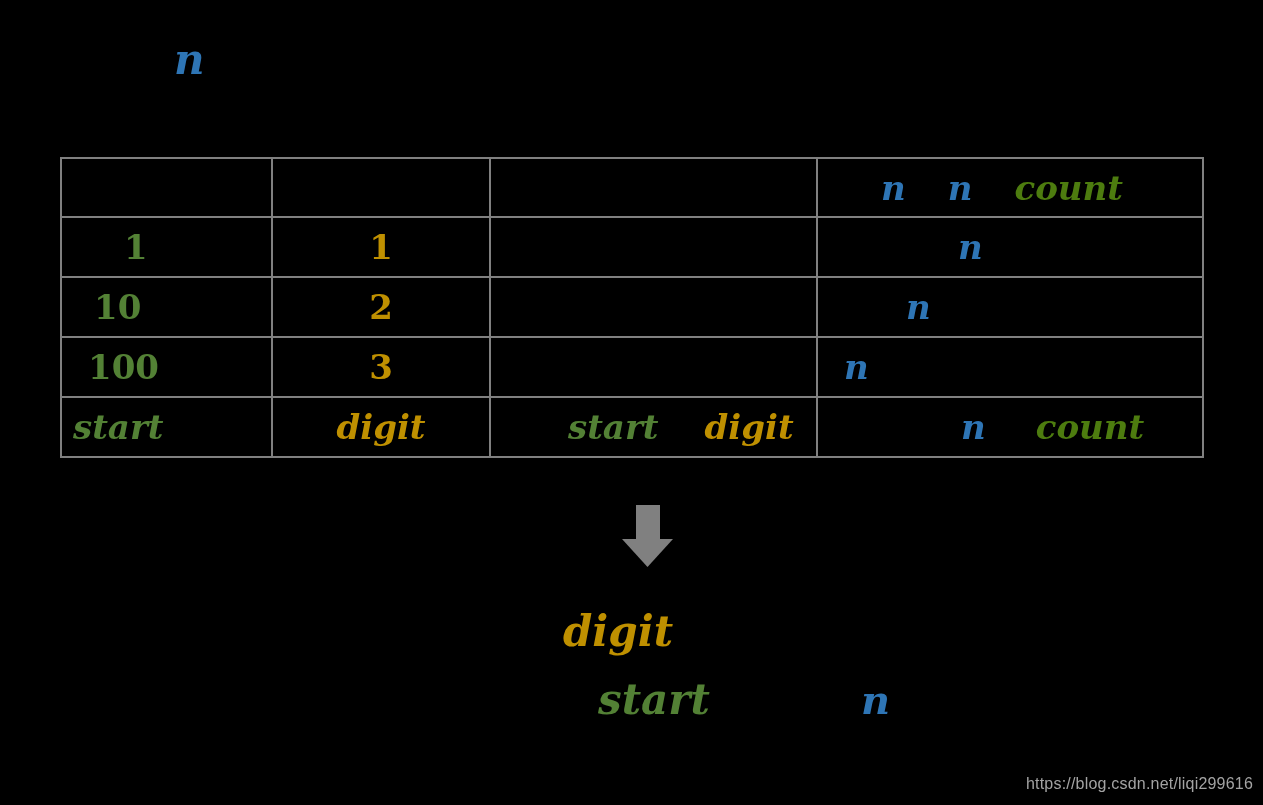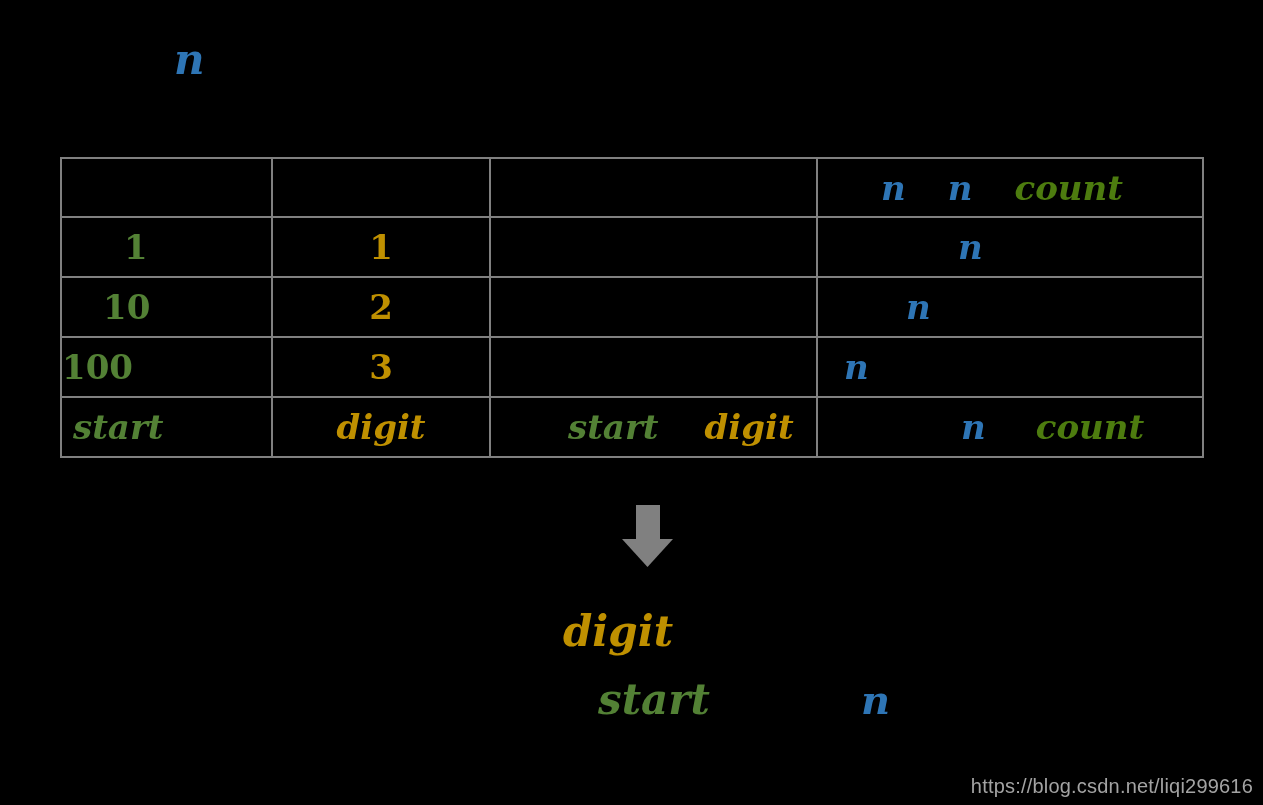--- a/index.html
+++ b/index.html
@@ -25,43 +25,43 @@
     display:grid;
     grid-template-columns:211px 218px 327px 1fr;
     grid-template-rows:59px 60px 60px 60px 1fr;
   }
   .cell { display:flex; align-items:center; box-sizing:border-box;
           border-right:2px solid #808080; border-bottom:2px solid #808080; }
   .cell.lastcol { border-right:none; }
   .cell.lastrow { border-bottom:none; }
   .hdr4  { padding-left:63px; gap:42px; }
   .r1c1  { padding-left:62px; }
-  .r2c1  { padding-left:41px; }
-  .r3c1  { }
+  .r2c1  { padding-left:32px; }
+  .r3c1  { padding-left:26px; }
   .r4c1  { padding-left:11px; }
   .colc  { justify-content:center; }
   .r4c3  { padding-left:77px; gap:46px; }
   .r1c4  { padding-left:140px; }
   .r2c4  { padding-left:88px;  }
   .r3c4  { padding-left:26px;  }
   .r4c4  { padding-left:143px; gap:50px; }
 
   .arrow { position:absolute; left:621px; top:505px; }
 
   .b-digit { position:absolute; left:563px; top:610px; height:44px;
              display:flex; align-items:center; font-size:42px; }
   .b-start { position:absolute; left:598px; top:678px; height:44px;
              display:flex; align-items:center; font-size:42px; }
   .b-n     { position:absolute; left:861px; top:678px; height:44px;
              display:flex; align-items:center; font-size:40px; }
 
   .watermark {
     position:absolute; right:10px; top:775px;
     font-family:"Liberation Sans", sans-serif;
-    font-size:20px; color:#A3A3A3; letter-spacing:0.2px;
+    font-size:16px; color:#A3A3A3; letter-spacing:0.2px;
   }
 </style>
 </head>
 <body>
 
 <div class="canvas">
 
   <span class="t it blue title-n">n</span>
 
   <div class="tbl">

